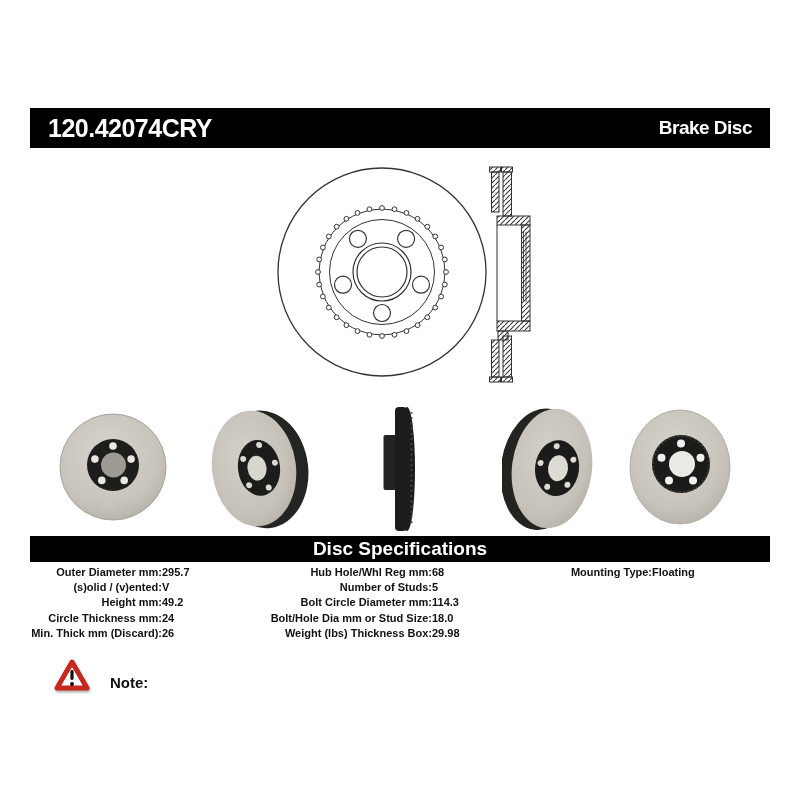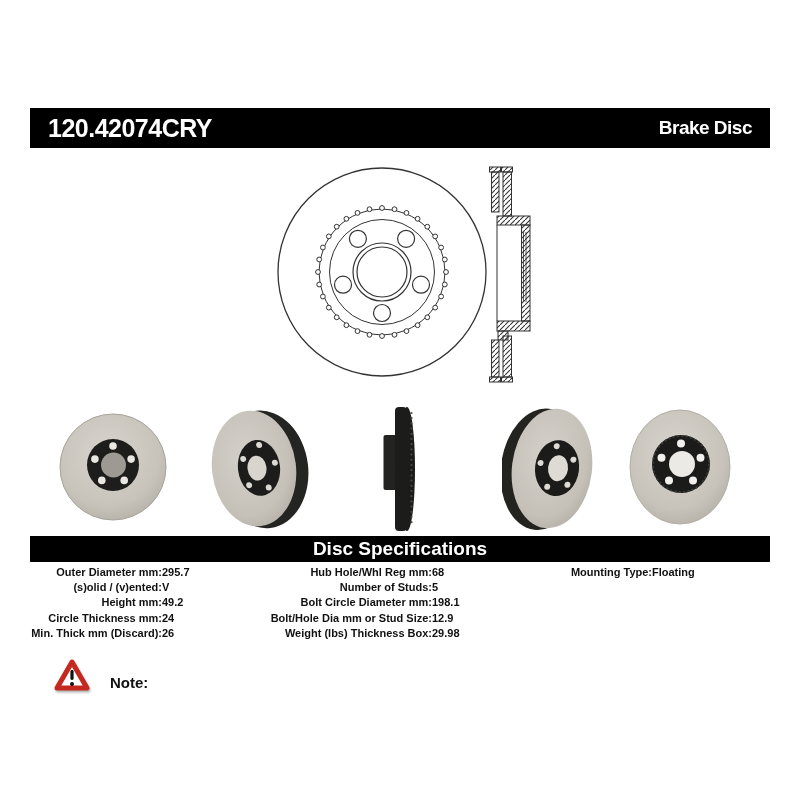--- a/index.html
+++ b/index.html
@@ -258,25 +258,25 @@
     <div class="spec-row">
       <span class="spec-label">Hub Hole/Whl Reg mm:</span>
       <span class="spec-value">68</span>
       </div>
     <div class="spec-row">
       <span class="spec-label">Number of Studs:</span>
       <span class="spec-value">5</span>
       </div>
     <div class="spec-row">
       <span class="spec-label">Bolt Circle Diameter mm:</span>
-      <span class="spec-value">198.1</span>
+      <span class="spec-value">114.3</span>
       </div>
     <div class="spec-row">
       <span class="spec-label">Bolt/Hole Dia mm or Stud Size:</span>
-      <span class="spec-value">12.9</span>
+      <span class="spec-value">18.0</span>
       </div>
     <div class="spec-row">
       <span class="spec-label">Weight (lbs) Thickness Box:</span>
       <span class="spec-value">29.98</span>
       </div>
   </div>
 
   <div class="spec-col col3">
     <div class="spec-row">
       <span class="spec-label">Mounting Type:</span>

